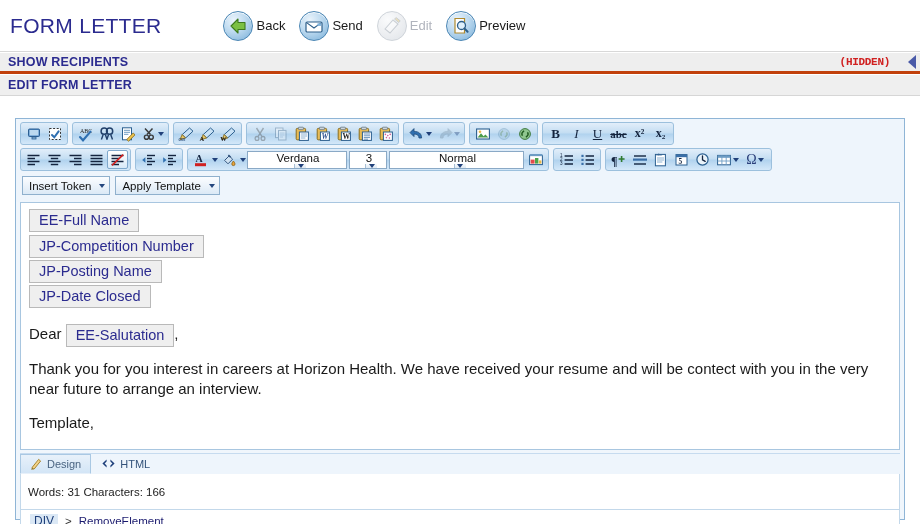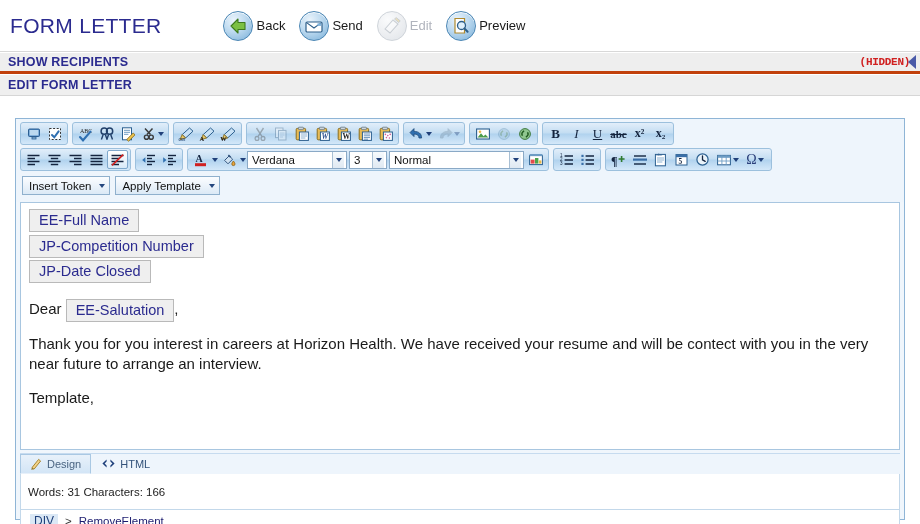--- a/index.html
+++ b/index.html
@@ -72,21 +72,21 @@
     position:relative;
   }
   .section-bar .s-title {
     font-family:"Liberation Sans", sans-serif;
     font-size:12.5px;
     font-weight:bold;
     color:#2b2b8f;
     letter-spacing:0.2px;
   }
   .section-bar .s-hidden {
-    position:absolute; right:10px;
+    position:absolute; right:30px;
     font-size:11px; font-weight:bold; color:#d02020;
     font-family:"Liberation Mono", monospace;
     letter-spacing:-0.3px;
   }
   .collapse-arrow {
     position:absolute; right:4px; top:50%; transform:translateY(-50%);
     width:0; height:0;
     border-top:7px solid transparent;
     border-bottom:7px solid transparent;
     border-right:8px solid #4a5aa8;
@@ -146,20 +146,21 @@
     border:1px solid #8aa9c6;
     background:#ffffff;
     display:flex; align-items:center;
     justify-content:space-between;
     font-size:11.5px;
     color:#111;
     padding:0 2px 0 4px;
     cursor:pointer;
     margin:0 1px;
     font-family:"Liberation Sans", sans-serif;
+    flex-direction:column;
   }
   .tb-select .cbox {
     width:12px; height:16px;
     background:linear-gradient(to bottom,#f6fafd,#dfe9f2);
     border-left:1px solid #a8bfd4;
     display:flex;align-items:center;justify-content:center;
     margin-left:4px;
   }
   #sel-font { width:100px; }
   #sel-size { width:38px; }
@@ -762,20 +763,23 @@
 
   <div id="canvas">
 
     <div class="doc-line">
       <span class="token-chip">EE-Full Name</span>
     </div>
     <div class="doc-line">
       <span class="token-chip">JP-Competition Number</span>
     </div>
     <div class="doc-line">
+      <span class="token-chip">JP-Posting Name</span>
+    </div>
+    <div class="doc-line">
       <span class="token-chip">JP-Date Closed</span>
     </div>
 
     <div id="salutation-line" class="body-text">
       <span>Dear</span>
       <span class="token-chip">EE-Salutation</span><span>,</span>
     </div>
 
     <p id="para-thanks" class="body-text">Thank you for you interest in careers at Horizon Health. We have received your resume and will be contect with you in the very near future to arrange an interview.</p>
 

